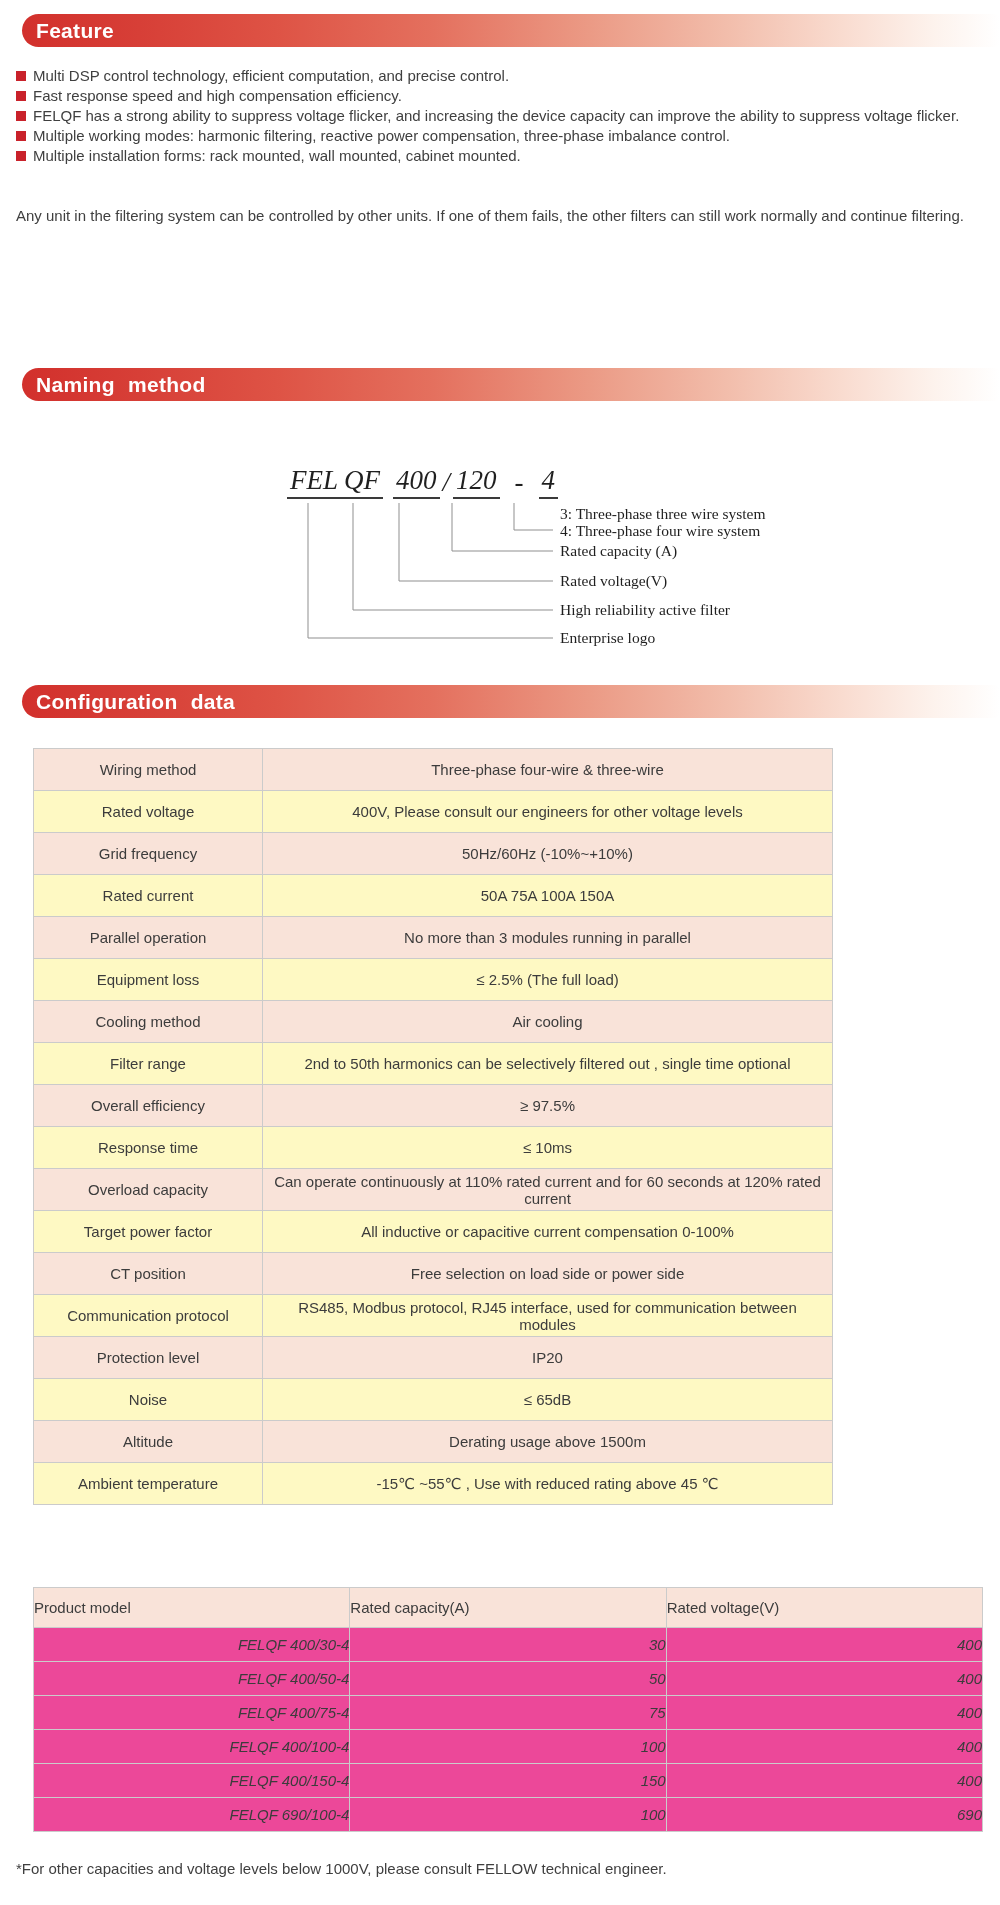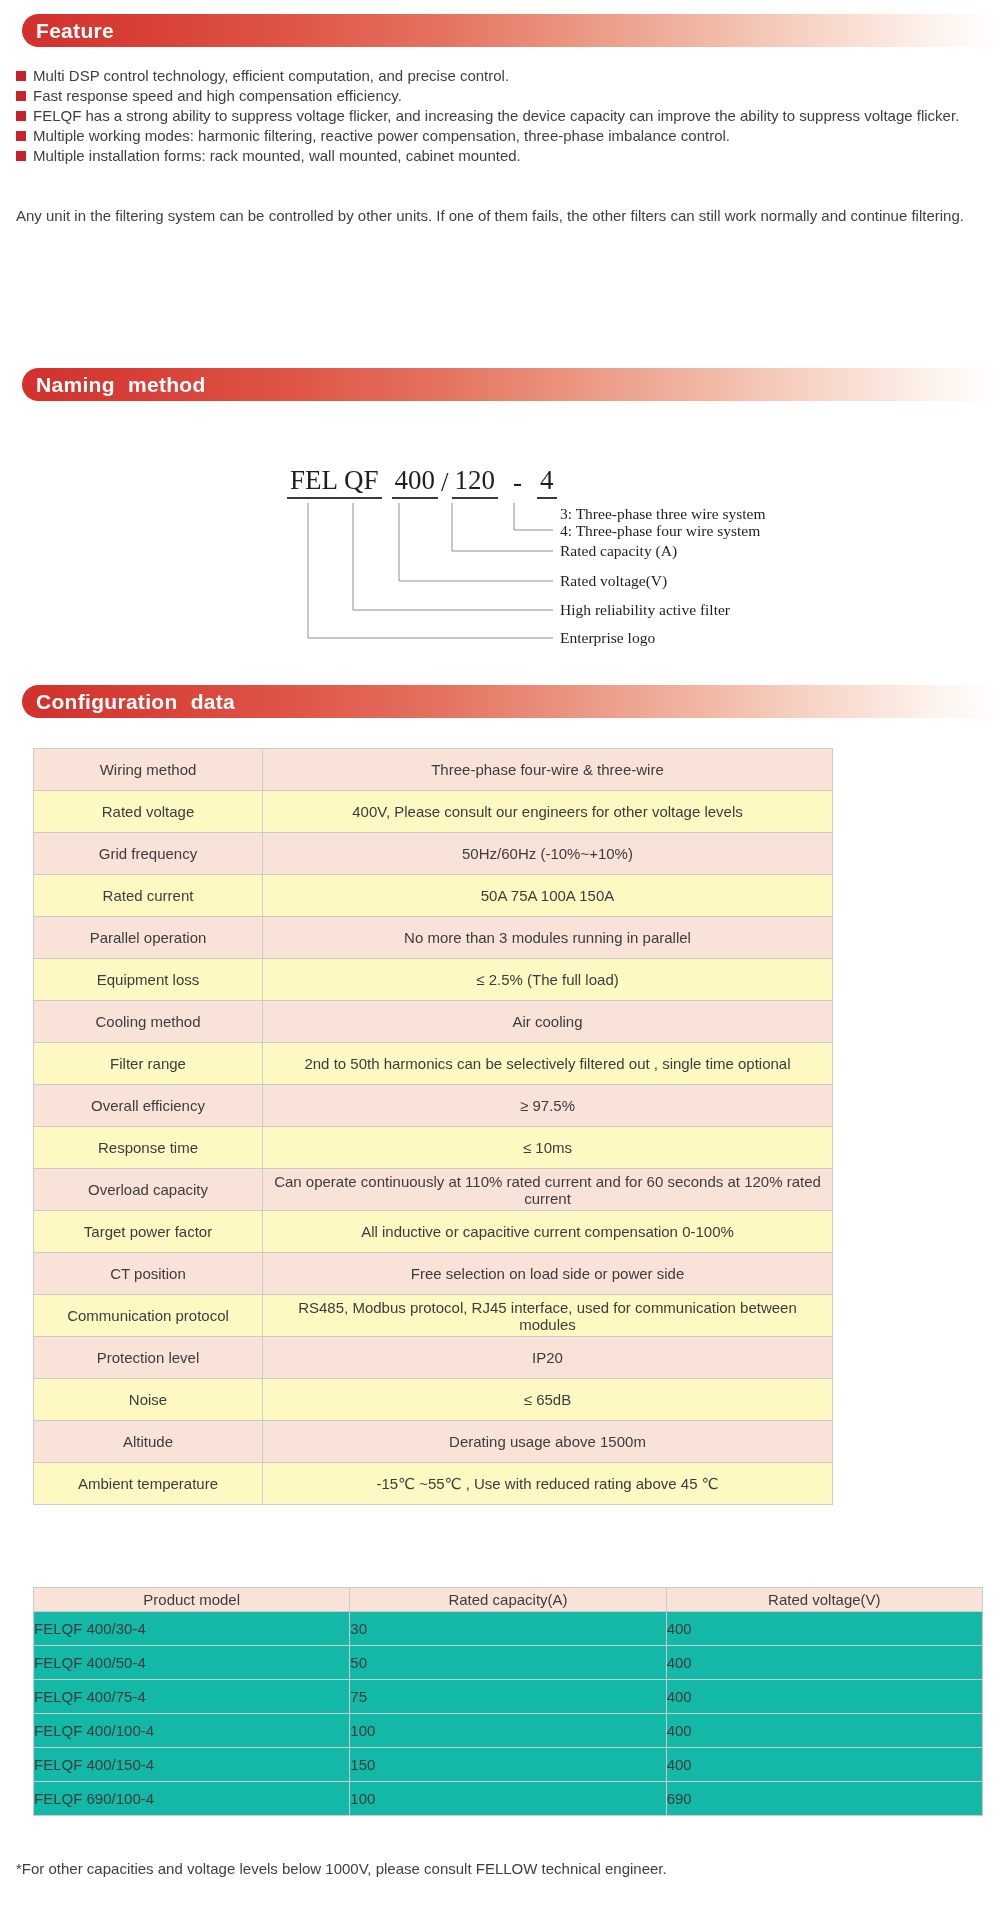--- a/index.html
+++ b/index.html
@@ -37,21 +37,21 @@
   .bullet-text { flex:1; }
 
   .feature-paragraph {
     position:absolute; left:16px; top:205px; width:962px;
     font-size:15px; line-height:21px; color:#3f3f3f;
   }
 
   
   .diagram { position:absolute; left:0; top:465px; width:1000px; height:195px;
     font-family:"Liberation Serif","DejaVu Serif",serif; color:#1f1f1f; }
-  .code-line { position:absolute; left:287px; top:0; font-size:27px; line-height:30px; display:flex; align-items:flex-end; }
+  .code-line { position:absolute; left:287px; top:0; font-size:27px; line-height:30px; display:flex; align-items:flex-end;font-style:italic; }
   .code-line .seg { display:inline-block; padding:0 3px 2px 3px; }
   .code-line .seg.u { border-bottom:2px solid #3a3a3a; }
   .code-line .seg:nth-child(2) { }
   .code-line .seg:nth-child(3) { margin-left:10px; }
   .code-line .seg:nth-child(6) { margin:0 12px 0 12px; }
   .connector-svg { position:absolute; left:0; top:0; width:1000px; height:195px; }
   .diagram-label { position:absolute; left:560px; font-size:15.5px; line-height:17px; white-space:nowrap; }
   .lbl-wires    { top:40px; }
   .lbl-capacity { top:77px; }
   .lbl-voltage  { top:107px; }
@@ -70,26 +70,26 @@
   .config-table td.param-cell { width:229px; }
   .config-table tr.odd td { background:#f9e3d9; }
   .config-table tr.even td { background:#fef9c3; }
 
   
   .model-table {
     position:absolute; left:33px; top:1587px; width:950px;
     border-collapse:collapse; font-size:15px; color:#3c3c3c;
   }
   .model-table th {
-    border:1px solid #cbcbcb; height:24px; background:#f9e3d9;
-    font-weight:normal; text-align:center; vertical-align:middle;
+    border:1px solid #cbcbcb; height:40px; background:#f9e3d9;
+    font-weight:normal; text-align:left; vertical-align:middle;
   }
   .model-table td {
-    border:1px solid #cbcbcb; height:34px; background:#14b8a6;
-    text-align:left; vertical-align:middle;
+    border:1px solid #cbcbcb; height:34px; background:#ec4899;
+    text-align:right; vertical-align:middle;font-style:italic;
   }
   .model-table th, .model-table td { width:316px; }
 
   .footnote {
     position:absolute; left:16px; top:1860px; width:960px;
     font-size:15px; color:#3f3f3f;
   }
 </style>
 </head>
 <body>

